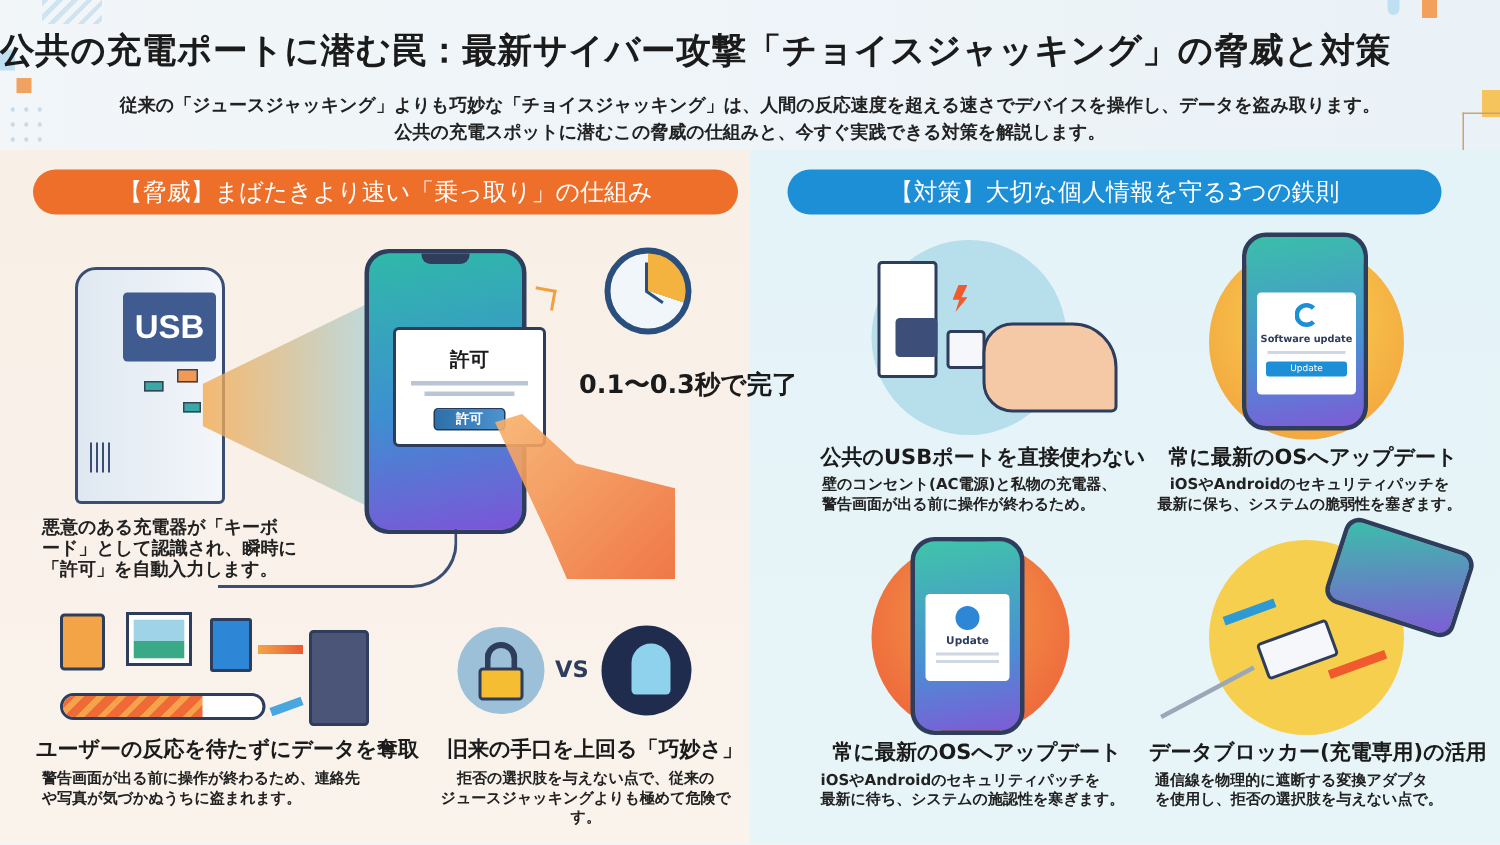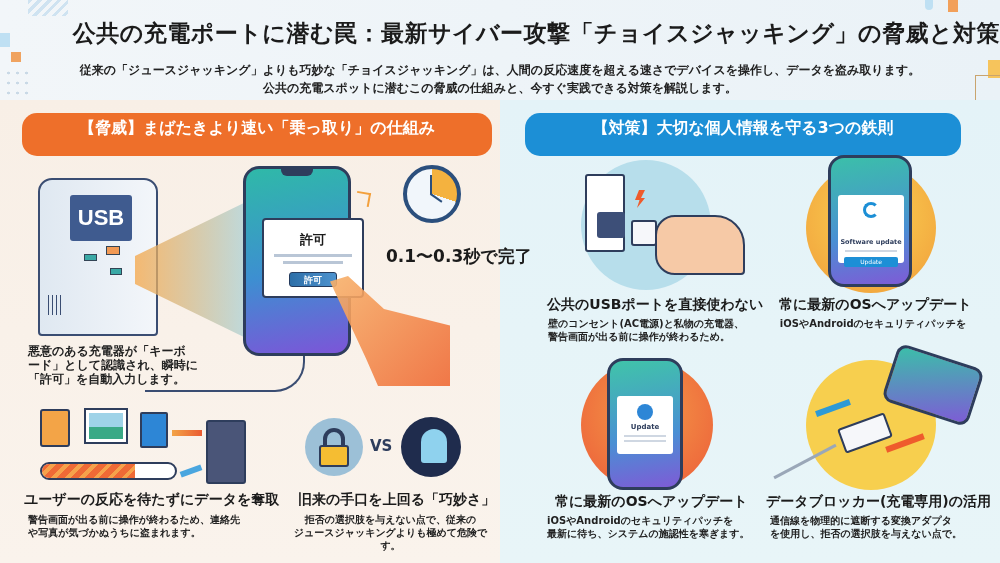--- a/index.html
+++ b/index.html
@@ -2,23 +2,23 @@
 <html><head>
 <meta charset="utf-8">
 <style>
 *{box-sizing:border-box;margin:0;padding:0}
 html,body{width:1000px;height:563px;overflow:hidden}
 body{font-family:"DejaVu Sans","Liberation Sans",sans-serif;background:#eef4f8;position:relative;color:#1b1b1b}
 .bg-left{position:absolute;left:0;top:100px;width:520px;height:463px;background:linear-gradient(180deg,#f8efe6,#faf3ec)}
 .bg-right{position:absolute;left:500px;top:100px;width:500px;height:463px;background:linear-gradient(180deg,#e4f3f8,#e8f5f8)}
 .deco{position:absolute}
 .header{position:absolute;left:0;top:0;width:1000px;height:100px;background:linear-gradient(90deg,#f2f6f9,#eaf2f7)}
-.title{position:absolute;left:0;top:18px;width:1000px;text-align:right;font-size:23px;font-weight:bold;letter-spacing:0.5px}
+.title{position:absolute;left:0;top:18px;width:1000px;text-align:left;font-size:23px;font-weight:bold;letter-spacing:0.5px}
 .sub{position:absolute;left:0;width:1000px;text-align:center;font-size:12px;font-weight:bold;color:#222}
-.pill{position:absolute;height:43px;border-radius:15px;color:#fff;font-weight:bold;font-size:16px;text-align:center;line-height:30px}
+.pill{position:absolute;height:30px;border-radius:15px;color:#fff;font-weight:normal;font-size:16px;text-align:center;line-height:30px}
 .pill.orange{left:22px;top:113px;width:470px;background:#ee6f2a}
 .pill.blue{left:525px;top:113px;width:436px;background:#1c8fd6}
 .txt{position:absolute;font-weight:bold}
 .h{font-size:14px}
 .p{font-size:10px;color:#222;line-height:13px}
 .circle{position:absolute;border-radius:50%}
 .phone{position:absolute;border:3px solid #2e3d5c;border-radius:16px}
 </style>
 </head>
 <body>
@@ -37,21 +37,21 @@
   <div class="title">公共の充電ポートに潜む罠：最新サイバー攻撃「チョイスジャッキング」の脅威と対策</div>
   <div class="sub" style="top:62px">従来の「ジュースジャッキング」よりも巧妙な「チョイスジャッキング」は、人間の反応速度を超える速さでデバイスを操作し、データを盗み取ります。</div>
   <div class="sub" style="top:80px">公共の充電スポットに潜むこの脅威の仕組みと、今すぐ実践できる対策を解説します。</div>
 </div>
 
 <div class="bg-left"></div>
 <div class="bg-right"></div>
 
 <div class="pill orange">【脅威】まばたきより速い「乗っ取り」の仕組み</div>
 
-<div class="deco" style="left:38px;top:178px;width:120px;height:158px;background:linear-gradient(90deg,#dfe8f1,#f3f6fa);border:2px solid #3a4d72;border-radius:14px 14px 4px 4px">
+<div class="deco" style="left:50px;top:178px;width:100px;height:158px;background:linear-gradient(90deg,#dfe8f1,#f3f6fa);border:2px solid #3a4d72;border-radius:14px 14px 4px 4px">
   <div style="position:absolute;left:30px;top:15px;width:62px;height:46px;background:#3f5b8f;border-radius:3px;color:#fff;font-weight:bold;font-size:22px;text-align:center;line-height:46px;font-family:'Liberation Sans',sans-serif">USB</div>
   <div style="position:absolute;left:44px;top:74px;width:13px;height:7px;background:#3aa9a6;border:1px solid #345"></div>
   <div style="position:absolute;left:66px;top:66px;width:14px;height:9px;background:#f29a55;border:1px solid #345"></div>
   <div style="position:absolute;left:70px;top:88px;width:12px;height:7px;background:#3aa9a6;border:1px solid #345"></div>
   <div style="position:absolute;left:8px;top:115px;width:16px;height:20px;background:repeating-linear-gradient(90deg,#3a4d72 0 1.5px,transparent 1.5px 4px)"></div>
 </div>
 
 <div class="deco" style="left:135px;top:200px;width:115px;height:140px;background:linear-gradient(90deg,rgba(245,170,80,.8),rgba(140,200,215,.55));clip-path:polygon(0 40%,100% 0,100% 100%,0 60%)"></div>
 <div class="deco" style="left:145px;top:252px;width:160px;height:140px;border:2px solid #3a4d72;border-top:none;border-left:none;border-radius:0 0 30px 0"></div>
 
@@ -122,27 +122,28 @@
 <div class="txt h" style="left:547px;top:296px">公共のUSBポートを直接使わない</div>
 <div class="txt p" style="left:548px;top:317px">
   <div>壁のコンセント(AC電源)と私物の充電器、</div>
   <div>警告画面が出る前に操作が終わるため。</div>
 </div>
 
 <div class="circle" style="left:806px;top:163px;width:130px;height:130px;background:radial-gradient(circle at 50% 40%,#fbd352,#f09c3a)"></div>
 <div class="phone" style="left:828px;top:155px;width:84px;height:132px;background:linear-gradient(170deg,#3bbfa9,#4a8fd4 60%,#7e5bd6)"></div>
 <div class="deco" style="left:838px;top:195px;width:66px;height:68px;background:#fff;border-radius:3px;text-align:center">
   <div style="width:16px;height:16px;margin:7px auto 0;border:3px solid #1c8fd6;border-right-color:transparent;border-radius:50%"></div>
-  <div style="font-size:6.5px;font-weight:bold;margin-top:20px;color:#2e3d5c">Software update</div>
+  <div style="font-size:6.5px;font-weight:bold;margin-top:4px;color:#2e3d5c">Software update</div>
   <div style="height:2px;width:52px;background:#cfd7e2;margin:4px auto 0"></div>
   <div style="width:54px;height:10px;margin:5px auto 0;background:#1c8fd6;color:#fff;font-size:6px;line-height:10px;border-radius:2px">Update</div>
 </div>
 <div class="txt h" style="left:779px;top:296px">常に最新のOSへアップデート</div>
 <div class="txt p" style="left:768px;top:317px;text-align:center;width:210px">
   <div>iOSやAndroidのセキュリティパッチを</div>
+  <div>最新に保ち、システムの脆弱性を塞ぎます。</div>
 </div>
 
 <div class="circle" style="left:581px;top:360px;width:132px;height:130px;background:radial-gradient(circle at 50% 40%,#f49a48,#ec5b38)"></div>
 <div class="phone" style="left:607px;top:358px;width:76px;height:132px;background:linear-gradient(170deg,#40c4a9,#4a8fd4 60%,#7e5bd6)"></div>
 <div class="deco" style="left:617px;top:396px;width:56px;height:58px;background:#fff;border-radius:3px;text-align:center">
   <div style="width:16px;height:16px;margin:8px auto 0;background:#2d86d6;border-radius:50%"></div>
   <div style="font-size:7px;font-weight:bold;margin-top:3px;color:#2e3d5c">Update</div>
   <div style="height:2px;width:42px;background:#cfd7e2;margin:4px auto 0"></div>
   <div style="height:2px;width:42px;background:#cfd7e2;margin:3px auto 0"></div>
 </div>

